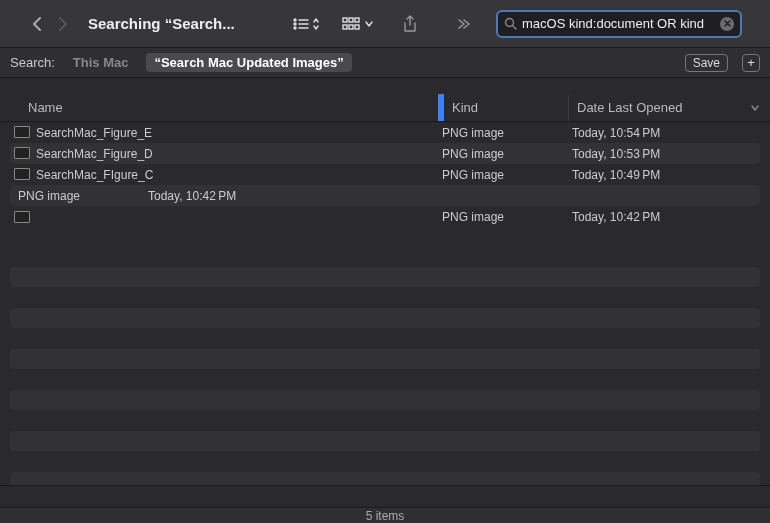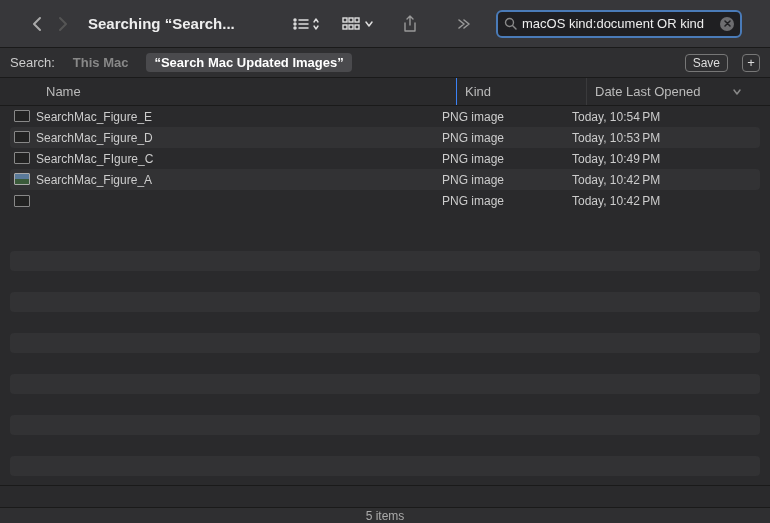--- a/index.html
+++ b/index.html
@@ -22,23 +22,23 @@
   
   .scope-bar { height: 30px; background: #2f2f31; display: flex; align-items: center; padding: 0 10px; gap: 10px; border-bottom: 1px solid #1a1a1a; }
   .scope-label { font-size: 13px; font-weight: 400; color: #ccc; }
   .scope-option { font-size: 13px; color: #888; padding: 2px 8px; border-radius: 4px; cursor: pointer; font-weight: 600; }
   .scope-option.active { background: #4a4a4d; color: #fff; }
   .spacer { flex: 1; }
   .save-btn { font-size: 12px; color: #ddd; border: 1px solid #777; border-radius: 4px; padding: 1px 7px; cursor: pointer; background: transparent; }
   .plus-btn { width: 18px; height: 18px; border: 1px solid #777; border-radius: 4px; display: flex; align-items: center; justify-content: center; color: #ddd; font-size: 13px; cursor: pointer; margin-left: 4px; }
   
   
-  .col-header { height: 28px; display: flex; align-items: center; padding: 0 22px; font-size: 13px; color: #bbb; border-bottom: 1px solid #1a1a1a; background: #2a2a2c; }
+  .col-header { height: 28px; display: flex; align-items: center; padding: 0 4px; font-size: 13px; color: #bbb; border-bottom: 1px solid #1a1a1a; background: #2a2a2c; margin-top: 16px; }
   .col-name { flex: 0 0 434px; padding-left: 24px; }
-  .col-kind { flex: 0 0 130px; border-left: 1px solid #3b82f6; padding-left: 8px; height: 100%; display: flex; align-items: center; }
+  .col-kind { flex: 0 0 130px; border-left: 6px solid #3b82f6; padding-left: 8px; height: 100%; display: flex; align-items: center; }
   .col-date { flex: 1; border-left: 1px solid #3a3a3c; padding-left: 8px; height: 100%; display: flex; align-items: center; justify-content: space-between; padding-right: 6px; }
   
   
   .file-list { flex: 1; overflow-y: auto; padding: 0 10px; }
   .row { height: 21px; display: flex; align-items: center; font-size: 12px; color: #ccc; border-radius: 4px; margin: 0; }
   .row.alt { background: #323234; }
   .row .c-name { flex: 0 0 424px; display: flex; align-items: flex-start; gap: 6px; padding-left: 4px; }
   .row .c-kind { flex: 0 0 130px; padding-left: 8px; }
   .row .c-date { flex: 1; padding-left: 8px; }
   .file-icon { width: 16px; height: 12px; border: 1px solid #888; border-radius: 1px; background: #222; flex: 0 0 auto; position: relative; }
@@ -172,24 +172,20 @@
       </div>
       <div class="row">
         <div class="c-name">
           <div class="file-icon"></div>
           <span>SearchMac_FIgure_C</span>
         </div>
         <div class="c-kind">PNG image</div>
         <div class="c-date">Today, 10:49 PM</div>
       </div>
       <div class="row alt">
-        <div class="c-name">
-          <div class="file-icon thumb"></div>
-          <span>SearchMac_Figure_A</span>
-        </div>
         <div class="c-kind">PNG image</div>
         <div class="c-date">Today, 10:42 PM</div>
       </div>
       <div class="row">
         <div class="c-name">
           <div class="file-icon"></div>
         </div>
         <div class="c-kind">PNG image</div>
         <div class="c-date">Today, 10:42 PM</div>
       </div>

